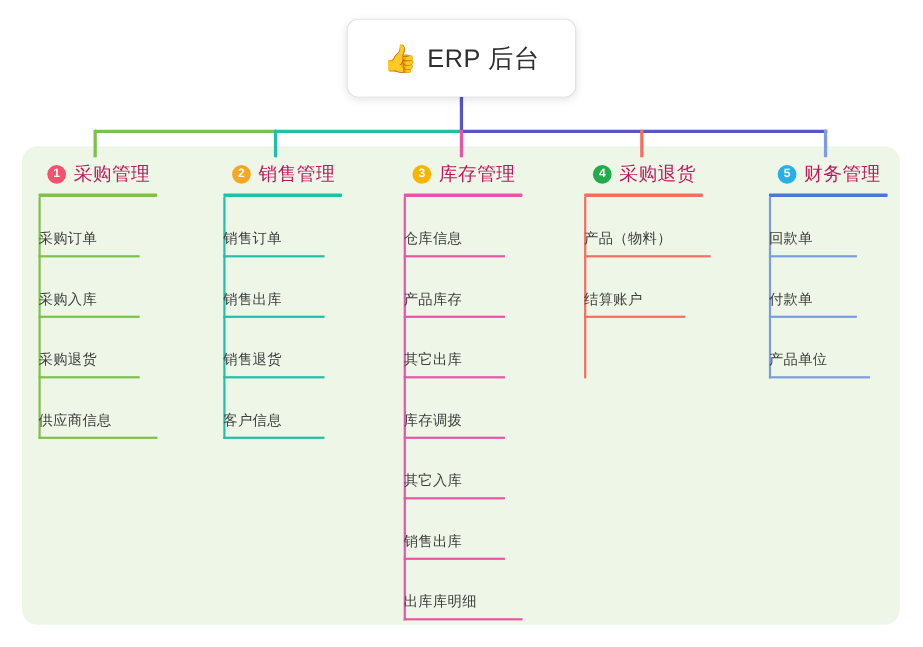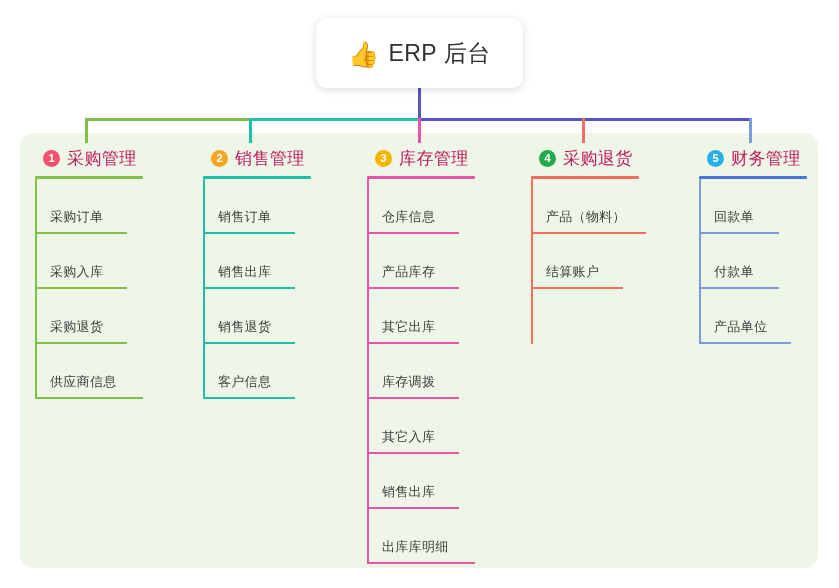--- a/index.html
+++ b/index.html
@@ -120,21 +120,21 @@
     top: 0;
     width: 2px;
   }
   .leaf {
     position: relative;
     height: 55px;
     box-sizing: border-box;
   }
   .leaf-text {
     position: absolute;
-    left: 15px;
+    left: 0;
     bottom: 8px;
     font-size: 13px;
     color: #3d3d3d;
     white-space: nowrap;
     letter-spacing: 0.3px;
   }
   .leaf-rule {
     position: absolute;
     left: 0;
     bottom: 0;

